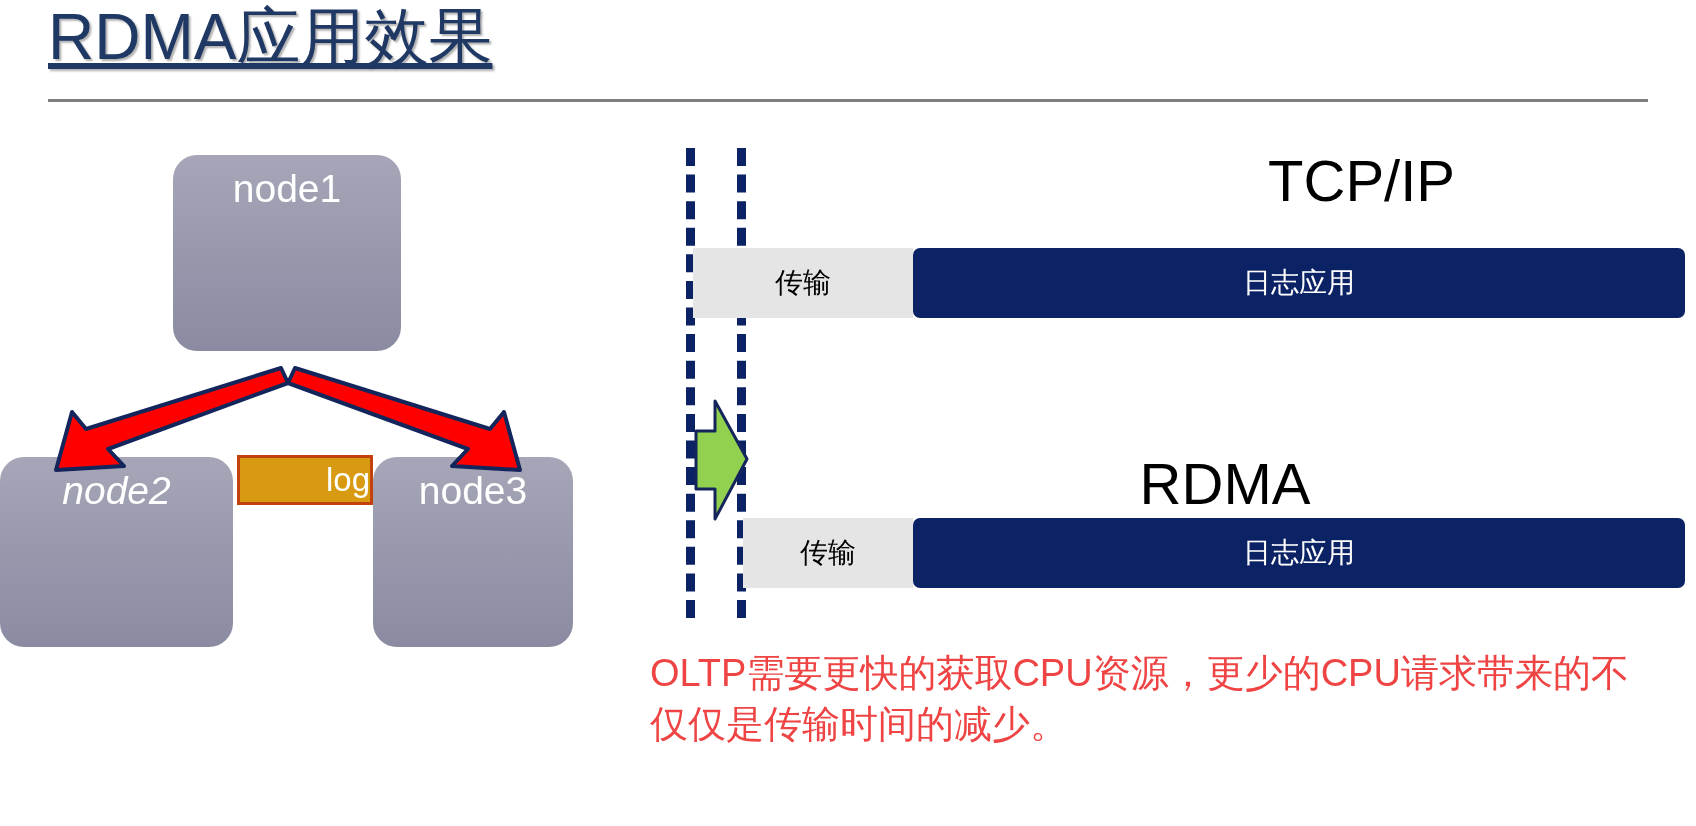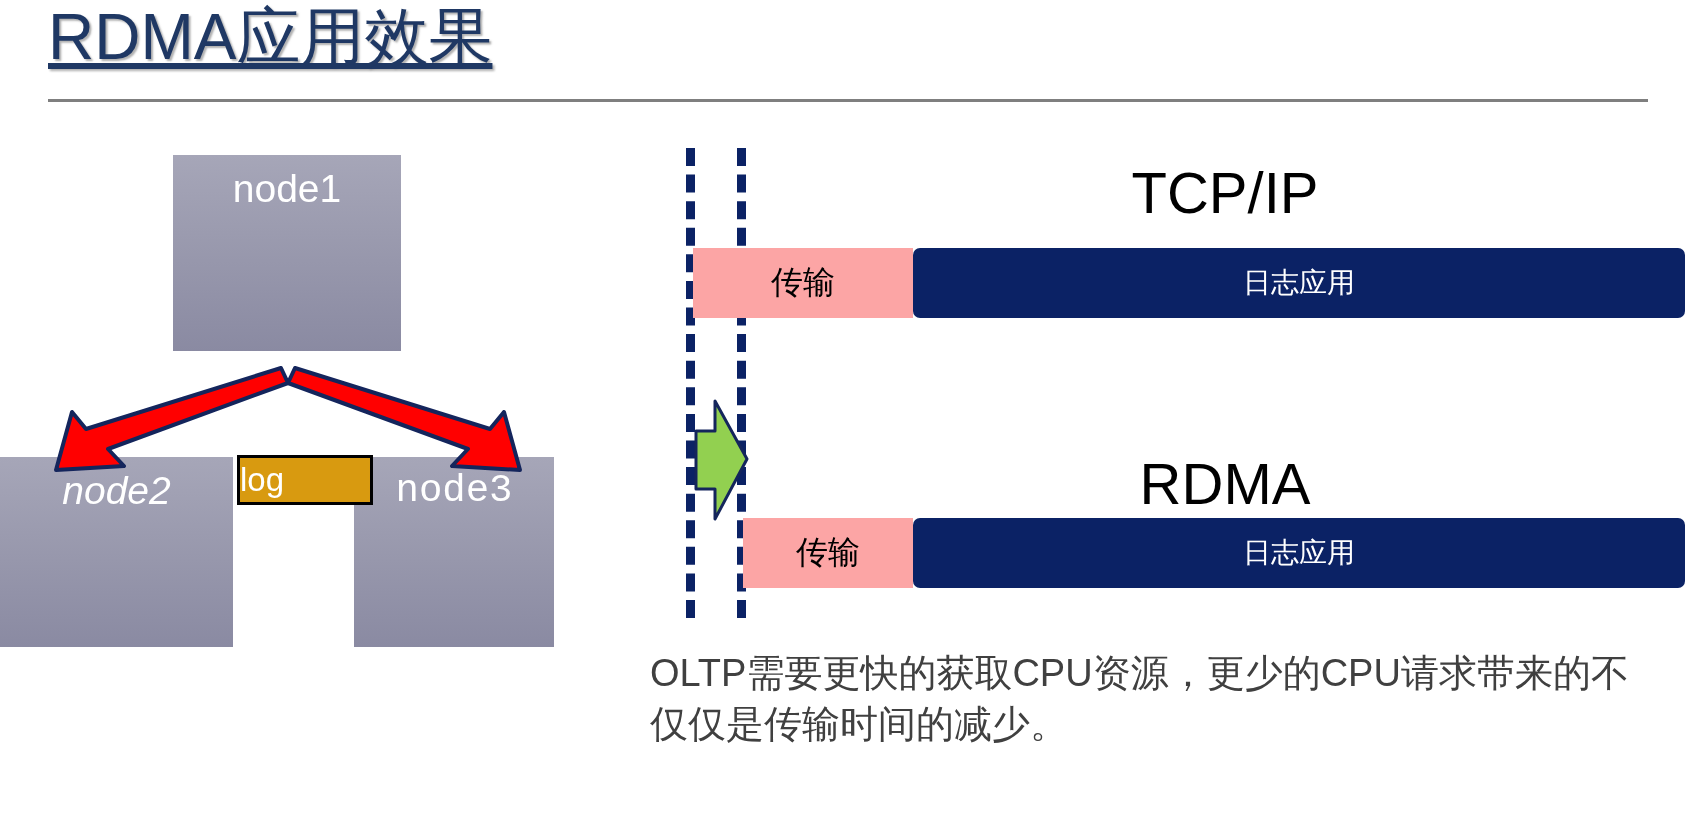--- a/index.html
+++ b/index.html
@@ -28,64 +28,65 @@
   }
 
   
   .node-box{
     position:absolute;
     background:linear-gradient(to bottom,#A6A6B8 0%,#9B9BAF 40%,#8A8AA2 100%);
     color:#ffffff;
     font-size:39px;
     text-align:center;
     box-sizing:border-box;
+    border-radius:24px;
   }
   #node1{left:173px;top:155px;width:228px;height:196px;padding-top:12px;}
   #node2{left:0px;top:457px;width:233px;height:190px;padding-top:12px;font-style:italic;}
-  #node3{left:354px;top:457px;width:200px;height:190px;padding-top:12px;font-family:Liberation Mono, monospace;}
+  #node3{left:373px;top:457px;width:200px;height:190px;padding-top:12px;}
 
   #log-box{
     position:absolute;left:237px;top:455px;width:136px;height:50px;
     background:#D89A10;
-    border:3px solid #000000;
+    border:3px solid #c2410c;
     box-sizing:border-box;
-    color:#ffffff;font-size:33px;text-align:left;line-height:44px;
+    color:#ffffff;font-size:33px;text-align:right;line-height:44px;padding-left:36px;
   }
 
   #arrows-svg{position:absolute;left:0;top:330px;width:600px;height:160px;}
 
   
   .dash-line{
     position:absolute;width:0;border-left:9px dashed #0B2265;
   }
   #dash-a{left:686px;top:148px;height:470px;}
   #dash-b{left:737px;top:148px;height:470px;}
 
   .seg{position:absolute;box-sizing:border-box;
        display:flex;align-items:center;justify-content:center;}
-  .seg-transfer{background:#fca5a5;color:#000000;font-size:32px;}
+  .seg-transfer{background:#e5e5e5;color:#000000;font-size:28px;}
   .seg-app{background:#0B2265;color:#ffffff;font-size:28px;border-radius:7px;}
 
   #tcp-transfer{left:693px;top:248px;width:220px;height:70px;}
   #tcp-app{left:913px;top:248px;width:772px;height:70px;}
   #rdma-transfer{left:743px;top:518px;width:170px;height:70px;}
   #rdma-app{left:913px;top:518px;width:772px;height:70px;}
 
   .proto-label{
     position:absolute;width:460px;text-align:center;
     color:#000000;font-size:58px;line-height:1;
   }
-  #tcp-label{left:995px;top:164px;}
+  #tcp-label{left:995px;top:152px;text-align:right;}
   #rdma-label{left:995px;top:455px;}
 
   #green-arrow{position:absolute;left:690px;top:395px;width:60px;height:130px;}
 
   #caption{
     position:absolute;left:650px;top:648px;width:1010px;
-    font-size:38px;line-height:1.35;color:#404040;
+    font-size:38px;line-height:1.35;color:#ef4444;
   }
 </style>
 </head>
 <body>
 
 <div class="slide">
 
   <div id="page-title">RDMA应用效果</div>
   <div id="title-rule"></div>
 

